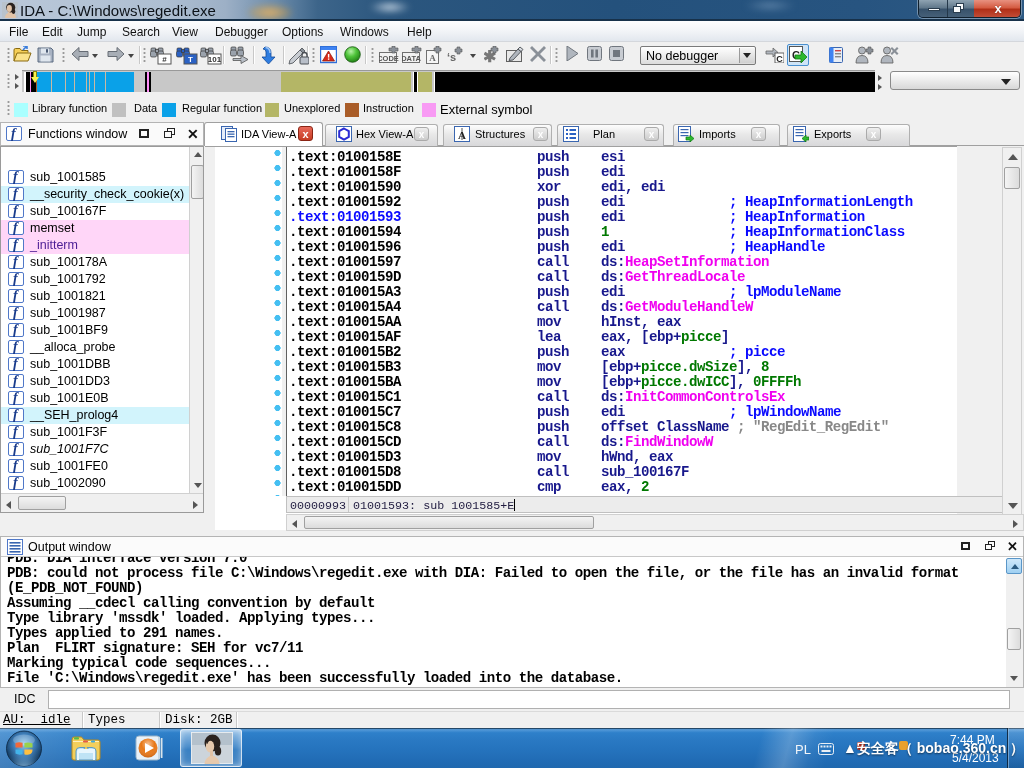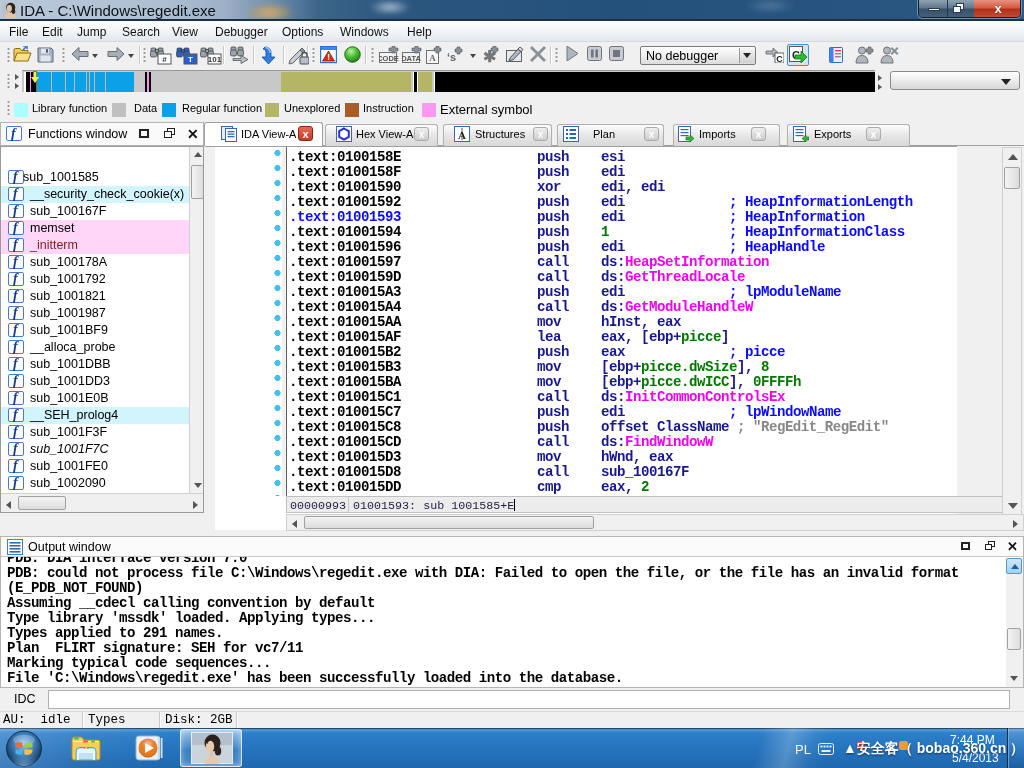--- a/index.html
+++ b/index.html
@@ -365,21 +365,21 @@
       </g>
       <path d="M9 11 L12 11 L12 9 L16 12.5 L12 16 L12 14 L9 14 Z" fill="#2db82d" stroke="#117a11" stroke-width="0.7" transform="rotate(180 12.5 12.5)"></path>
     </svg></div>
 <div class="abs" style="left:814px;top:128px;font-size:11px;color:#000;">Exports</div>
 <div class="abs" style="left:866px;top:127px;width:15px;height:14px;background:linear-gradient(180deg,#efefef,#cccccc);border:1px solid #aaa;border-radius:3px;color:#fff;font-size:10px;font-weight:bold;text-align:center;line-height:13px;">x</div>
 <div class="abs" style="left:0;top:146px;width:204px;height:367px;background:#ffffff;border:1px solid #9a9a9a;overflow:hidden;">
 <div class="abs" style="left:0;top:22px;width:189px;height:17px;background:#ffffff;">
       <div class="abs" style="left:7px;top:1px;width:16px;height:14px;border:1px solid #5078c8;background:#fff;border-radius:2px;">
         <div class="abs" style="left:4px;top:-2px;font-family:'Liberation Serif',serif;font-style:italic;font-weight:bold;font-size:14px;color:#1a3c8c;">f</div>
       </div>
-      <div class="abs" style="left:22px;top:1px;font-size:12.5px;color:#000;">sub_1001585</div>
+      <div class="abs" style="left:29px;top:1px;font-size:12.5px;color:#000;">sub_1001585</div>
     </div>
 <div class="abs" style="left:0;top:39px;width:189px;height:17px;background:#d2f4fc;">
       <div class="abs" style="left:7px;top:1px;width:16px;height:14px;border:1px solid #5078c8;background:#fff;border-radius:2px;">
         <div class="abs" style="left:4px;top:-2px;font-family:'Liberation Serif',serif;font-style:italic;font-weight:bold;font-size:14px;color:#1a3c8c;">f</div>
       </div>
       <div class="abs" style="left:29px;top:1px;font-size:12.5px;color:#000;">__security_check_cookie(x)</div>
     </div>
 <div class="abs" style="left:0;top:56px;width:189px;height:17px;background:#ffffff;">
       <div class="abs" style="left:7px;top:1px;width:16px;height:14px;border:1px solid #5078c8;background:#fff;border-radius:2px;">
         <div class="abs" style="left:4px;top:-2px;font-family:'Liberation Serif',serif;font-style:italic;font-weight:bold;font-size:14px;color:#1a3c8c;">f</div>
@@ -389,21 +389,21 @@
 <div class="abs" style="left:0;top:73px;width:189px;height:17px;background:#ffd6f8;">
       <div class="abs" style="left:7px;top:1px;width:16px;height:14px;border:1px solid #5078c8;background:#fff;border-radius:2px;">
         <div class="abs" style="left:4px;top:-2px;font-family:'Liberation Serif',serif;font-style:italic;font-weight:bold;font-size:14px;color:#1a3c8c;">f</div>
       </div>
       <div class="abs" style="left:29px;top:1px;font-size:12.5px;color:#000;">memset</div>
     </div>
 <div class="abs" style="left:0;top:90px;width:189px;height:17px;background:#ffd6f8;">
       <div class="abs" style="left:7px;top:1px;width:16px;height:14px;border:1px solid #5078c8;background:#fff;border-radius:2px;">
         <div class="abs" style="left:4px;top:-2px;font-family:'Liberation Serif',serif;font-style:italic;font-weight:bold;font-size:14px;color:#1a3c8c;">f</div>
       </div>
-      <div class="abs" style="left:29px;top:1px;font-size:12.5px;color:#7f1d1d;">_initterm</div>
+      <div class="abs" style="left:29px;top:1px;font-size:12.5px;color:#4c1d95;">_initterm</div>
     </div>
 <div class="abs" style="left:0;top:107px;width:189px;height:17px;background:#ffffff;">
       <div class="abs" style="left:7px;top:1px;width:16px;height:14px;border:1px solid #5078c8;background:#fff;border-radius:2px;">
         <div class="abs" style="left:4px;top:-2px;font-family:'Liberation Serif',serif;font-style:italic;font-weight:bold;font-size:14px;color:#1a3c8c;">f</div>
       </div>
       <div class="abs" style="left:29px;top:1px;font-size:12.5px;color:#000;">sub_100178A</div>
     </div>
 <div class="abs" style="left:0;top:124px;width:189px;height:17px;background:#ffffff;">
       <div class="abs" style="left:7px;top:1px;width:16px;height:14px;border:1px solid #5078c8;background:#fff;border-radius:2px;">
         <div class="abs" style="left:4px;top:-2px;font-family:'Liberation Serif',serif;font-style:italic;font-weight:bold;font-size:14px;color:#1a3c8c;">f</div>
@@ -587,21 +587,21 @@
       </div>
  </div>
 </div>
 
 <div class="abs" style="left:0;top:688px;width:1024px;height:23px;background:#f0f0f0;">
  <div class="abs" style="left:14px;top:4px;font-size:12.5px;color:#000;">IDC</div>
  <div class="abs" style="left:48px;top:2px;width:962px;height:19px;background:#ffffff;border:1px solid #b0b0b0;"></div>
 </div>
 
 <div class="abs" style="left:0;top:711px;width:1024px;height:17px;background:#f0f0f0;border-top:1px solid #dadada;font-family:'Liberation Mono',monospace;font-size:12.5px;color:#000;">
- <div class="abs" style="left:3px;top:1px;">AU:&nbsp;&nbsp;idle</div>
+ <div class="abs" style="left:3px;top:1px;text-decoration:underline;">AU:&nbsp;&nbsp;idle</div>
  <div class="abs" style="left:82px;top:0;width:1px;height:17px;background:#c8c8c8;box-shadow:1px 0 0 #fff;"></div>
  <div class="abs" style="left:88px;top:1px;">Types</div>
  <div class="abs" style="left:159px;top:0;width:1px;height:17px;background:#c8c8c8;box-shadow:1px 0 0 #fff;"></div>
  <div class="abs" style="left:165px;top:1px;">Disk: 2GB</div>
  <div class="abs" style="left:236px;top:0;width:1px;height:17px;background:#c8c8c8;box-shadow:1px 0 0 #fff;"></div>
 </div>
 
 <div class="abs" style="left:0;top:728px;width:1024px;height:40px;background:linear-gradient(180deg,#0f2234 0%,#549ad9 4%,#2e80ca 12%,#2a79c3 30%,#2573bd 55%,#216cb5 80%,#1f68ae 100%);">
  <div class="abs" style="left:0;top:0;width:300px;height:40px;background:linear-gradient(115deg,rgba(255,255,255,0.18) 0%,rgba(255,255,255,0.05) 30%,transparent 55%);"></div>
 

